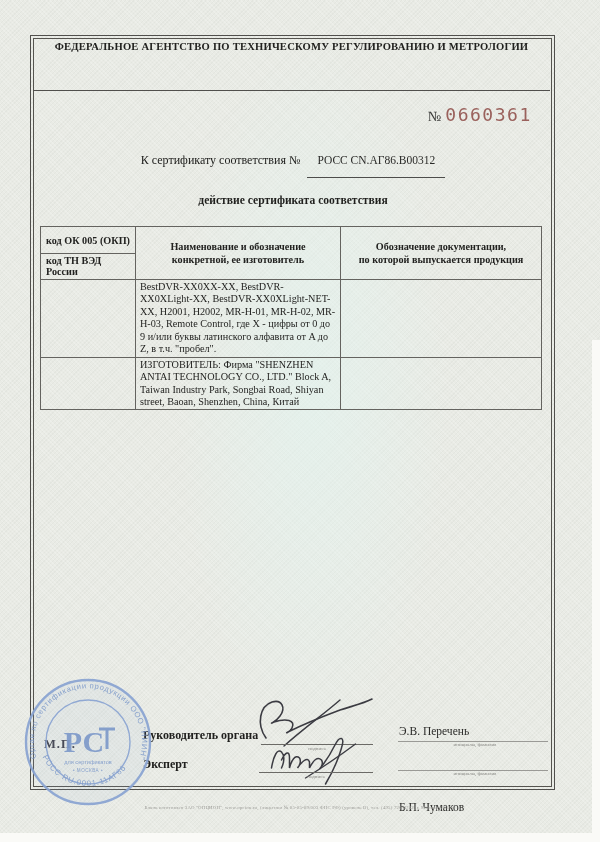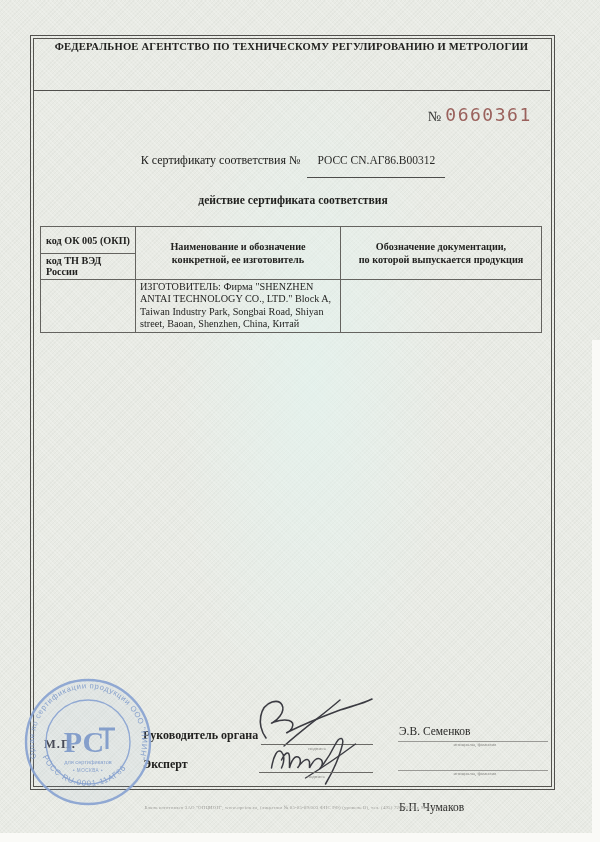--- a/index.html
+++ b/index.html
@@ -102,38 +102,45 @@
           <div>Наименование и обозначение</div>
           <div>конкретной, ее изготовитель</div>
         </th>
         <th class="th-center">
           <div>Обозначение документации,</div>
           <div>по которой выпускается продукция</div>
         </th>
       </tr>
     </thead>
     <tbody>
+      <tr style="height:74px;">
+        <td class="codecell">
+          <div></div>
+        </td>
+        <td>BestDVR-XX0XX-XX, BestDVR-XX0XLight-XX, BestDVR-XX0XLight-NET-XX, H2001, H2002, MR-H-01, MR-H-02, MR-H-03, Remote Control, где X - цифры от 0 до 9 и/или буквы латинского алфавита от A до Z, в т.ч. "пробел".</td>
+        <td></td>
+      </tr>
       <tr style="height:50px;">
         <td class="codecell">
           <div></div>
         </td>
         <td>ИЗГОТОВИТЕЛЬ: Фирма "SHENZHEN ANTAI TECHNOLOGY CO., LTD." Block A, Taiwan Industry Park, Songbai Road, Shiyan street, Baoan, Shenzhen, China, Китай</td>
         <td></td>
       </tr>
     </tbody>
   </table>
 
   <div class="sig-label" style="left:143px;top:728px;">Руководитель органа</div>
   <svg class="sig-svg" style="left:252px;top:694px;" width="130" height="54" viewBox="0 0 130 54">
     <path d="M14,44 C4,30 8,12 20,8 C30,5 34,14 28,22 C22,30 16,30 22,28 C34,24 44,26 40,34 C38,38 32,40 36,38 C52,30 72,22 88,16 C100,12 110,10 120,5" fill="none" stroke="#3b3b42" stroke-width="1.6" stroke-linecap="round"></path>
     <path d="M88,6 C72,20 52,34 32,52" fill="none" stroke="#3b3b42" stroke-width="1.4" stroke-linecap="round"></path>
   </svg>
   <div class="sig-line" style="left:261px;top:744px;width:112px;"></div>
   <div class="sig-caption" style="left:261px;top:746px;width:112px;">подпись</div>
-  <div class="sig-name" style="left:399px;top:725px;">Э.В. Семенков</div>
+  <div class="sig-name" style="left:399px;top:725px;">Э.В. Перечень</div>
   <div class="name-line" style="left:398px;top:741px;width:150px;"></div>
   <div class="sig-caption" style="left:420px;top:742px;width:110px;">инициалы, фамилия</div>
 
   <div class="sig-label" style="left:143px;top:757px;">Эксперт</div>
   <svg class="sig-svg" style="left:258px;top:736px;" width="115" height="50" viewBox="0 0 100 50">
     <path d="M6,32 C8,20 12,12 16,16 C20,20 18,28 16,32 M16,24 C20,16 24,14 24,22 L24,32 C26,24 30,18 34,22 C36,25 34,30 32,32 C36,26 42,20 44,26 L44,32 C48,24 52,20 56,24 C58,27 56,31 54,33 C60,26 66,16 70,8 C74,0 80,0 76,12 C72,26 66,38 60,48" fill="none" stroke="#3b3b42" stroke-width="1.5" stroke-linecap="round"></path>
     <path d="M90,8 C74,20 56,32 40,42" fill="none" stroke="#3b3b42" stroke-width="1.3" stroke-linecap="round"></path>
   </svg>
   <div class="sig-line" style="left:259px;top:772px;width:114px;"></div>
   <div class="sig-caption" style="left:259px;top:774px;width:114px;">подпись</div>

